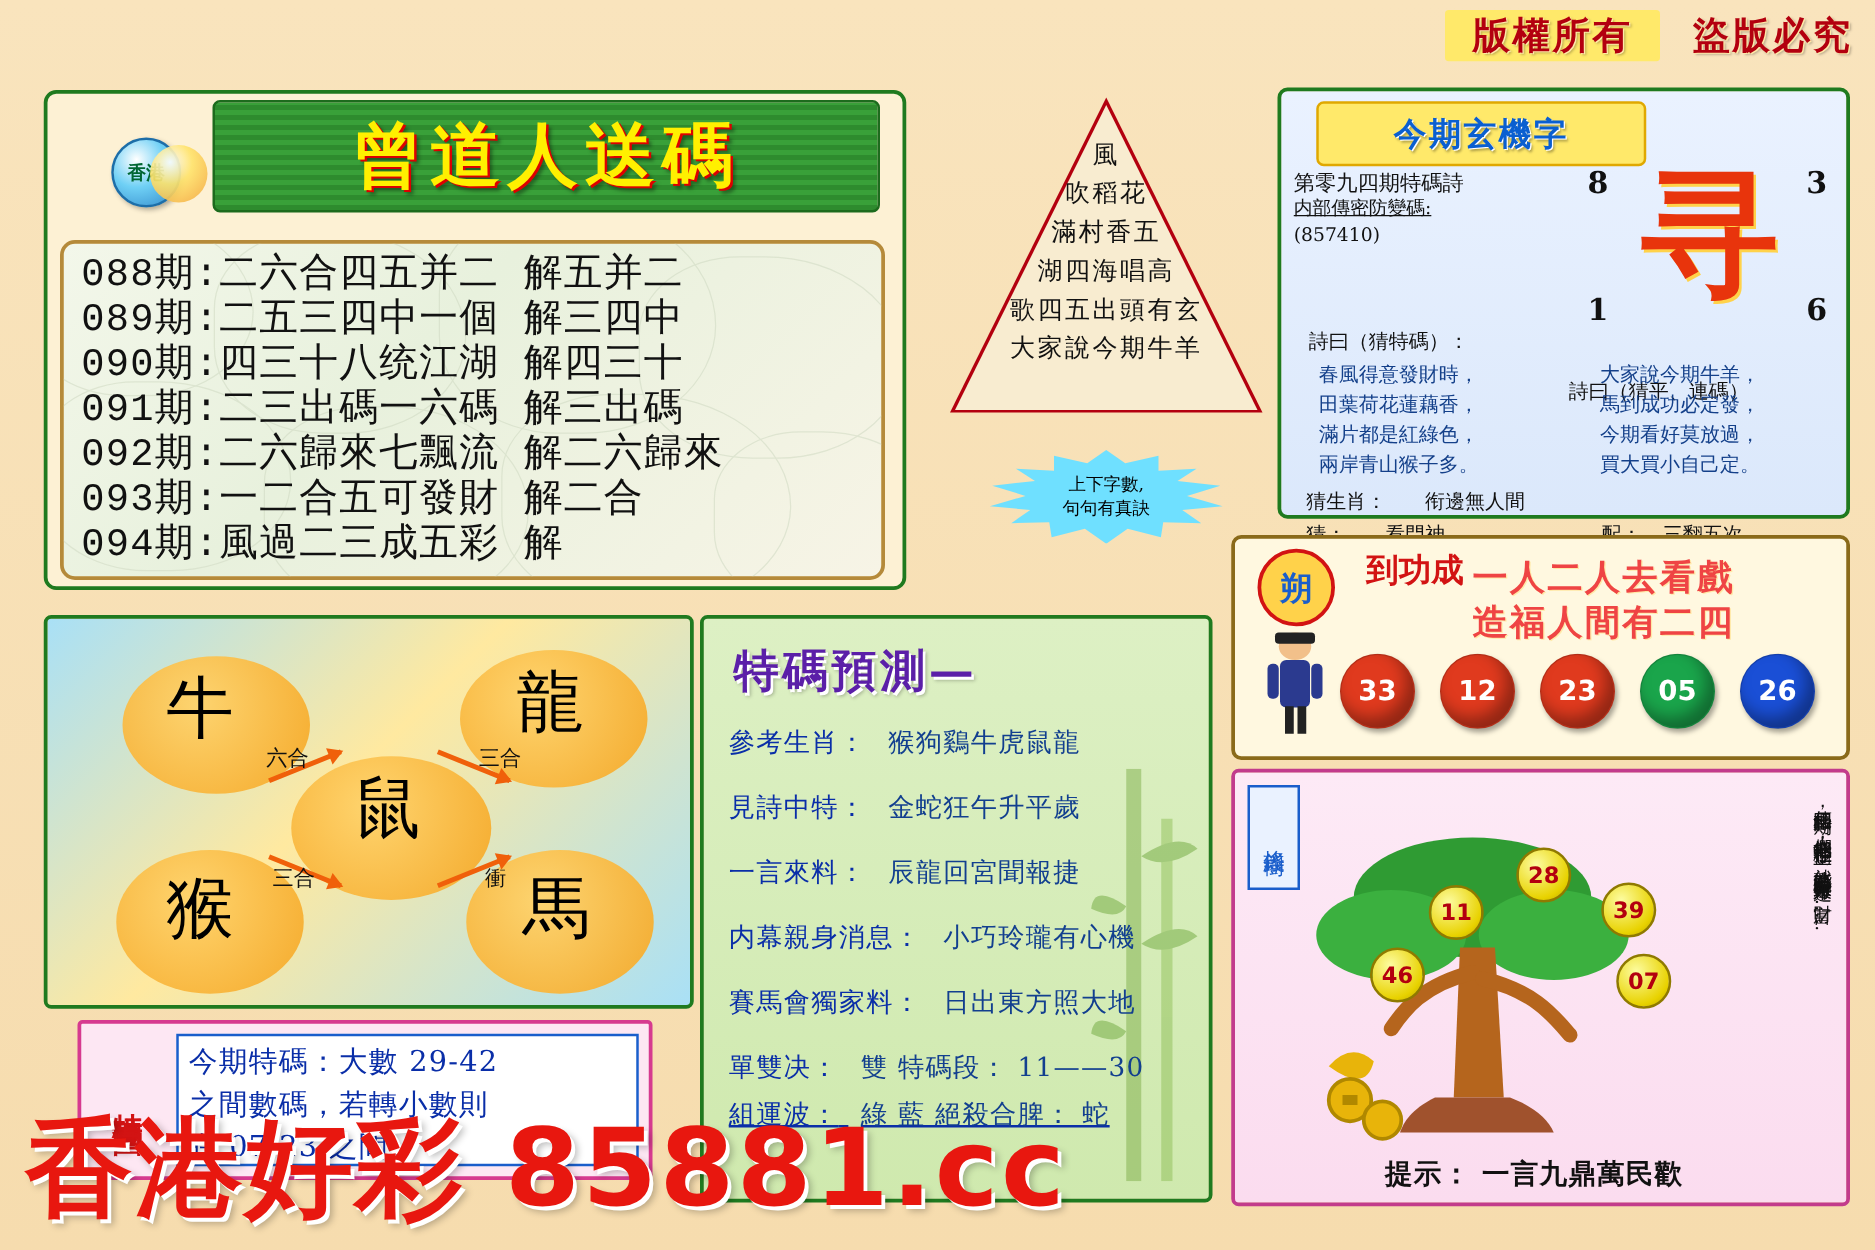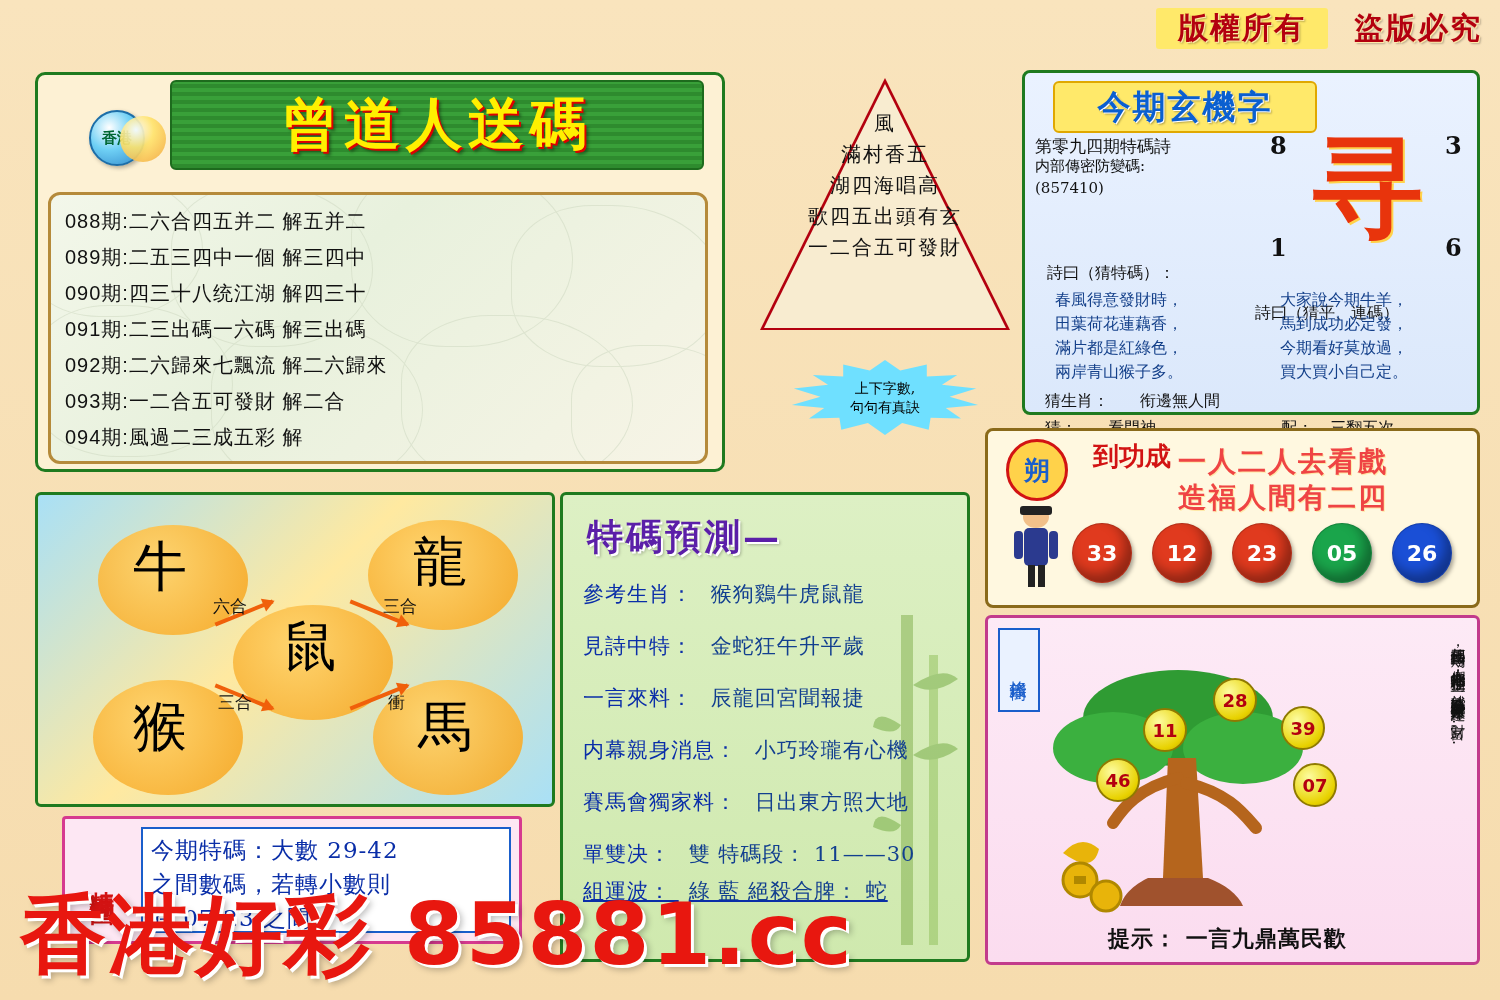--- a/index.html
+++ b/index.html
@@ -65,22 +65,22 @@
   #periodBox{
     position:absolute;left:48px;top:192px;width:660px;height:272px;
     border:3px solid #b58a3a;border-radius:12px;
     background:linear-gradient(135deg,#f3f7ea 0%,#e8f1dd 40%,#f7f4e6 100%);
     padding:8px 0 0 14px;box-sizing:border-box;overflow:hidden;
   }
   .cells{position:absolute;inset:0;opacity:.55;}
   .cells span{position:absolute;border:1px solid #cfd9c2;border-radius:40% 55% 50% 45%;}
   .pline{
     position:relative;
-    font-family:Liberation Sans, sans-serif;
-    font-size:20px;color:#111;line-height:36px;white-space:nowrap;
+    font-family:Liberation Mono, monospace;
+    font-size:31px;color:#111;line-height:36px;white-space:nowrap;
     letter-spacing:1px;
   }
 
   
   #triWrap{position:absolute;left:760px;top:78px;width:250px;height:260px;}
   #triWrap .tri-b{
     position:absolute;left:0;top:0;width:0;height:0;
     border-left:125px solid transparent;border-right:125px solid transparent;
     border-bottom:252px solid #b3000f;z-index:0;
   }
@@ -110,25 +110,25 @@
     border:3px solid #1f7a1f;border-radius:8px;
     background:linear-gradient(180deg,#eaf2ff 0%,#dbe8fb 100%);
   }
   #xuanji .head{
     position:absolute;left:28px;top:8px;width:260px;height:48px;
     background:#ffe96a;border:2px solid #e0a800;border-radius:6px;
     display:flex;align-items:center;justify-content:center;
   }
   #xuanji .head span{
     font-family:Liberation Serif, serif;
-    font-size:33px;font-weight:bold;color:#0a5fd0;
+    font-size:26px;font-weight:bold;color:#0a5fd0;
     text-shadow:1px 1px 0 #fff,2px 2px 2px rgba(0,0,0,.3);letter-spacing:2px;
   }
   #xuanji .sub1{position:absolute;left:10px;top:62px;font-size:17px;color:#111;font-family:"DejaVu Serif","Liberation Serif",serif;}
-  #xuanji .sub2{position:absolute;left:10px;top:84px;font-size:15px;color:#111;font-family:"DejaVu Serif","Liberation Serif",serif;}
+  #xuanji .sub2{position:absolute;left:10px;top:84px;font-size:15px;color:#111;font-family:"DejaVu Serif","Liberation Serif",serif;text-decoration:underline;}
   #xuanji .code{position:absolute;left:10px;top:106px;font-size:15px;color:#111;font-family:"DejaVu Serif","Liberation Serif",serif;}
   #xuanji .bigchar{
     position:absolute;left:268px;top:50px;width:150px;height:130px;
     display:flex;align-items:center;justify-content:center;
     font-family:"DejaVu Serif","Liberation Serif",serif;
     font-size:110px;font-weight:bold;color:#e8340c;
     text-shadow:2px 2px 0 #ffd24a;
   }
   .corner{position:absolute;font-size:24px;font-weight:bold;color:#111;font-family:"DejaVu Serif","Liberation Serif",serif;}
   #c8{left:245px;top:58px;}
@@ -313,24 +313,25 @@
     <div class="pline">092期:二六歸來七飄流 解二六歸來</div>
     <div class="pline">093期:一二合五可發財 解二合</div>
     <div class="pline">094期:風過二三成五彩 解</div>
   </div>
 
   <div id="triWrap">
     <div class="tri-b"></div>
     <div class="tri-in"></div>
     <div class="lines">
       <div>風</div>
+      <div>吹稻花</div>
       <div>滿村香五</div>
       <div>湖四海唱高</div>
       <div>歌四五出頭有玄</div>
-      <div>一二合五可發財</div>
+      <div>大家說今期牛羊</div>
     </div>
   </div>
 
   <div id="star">
     <p>
       <span>上下字數,</span><br>
       <span>句句有真訣</span>
     </p>
   </div>
 

